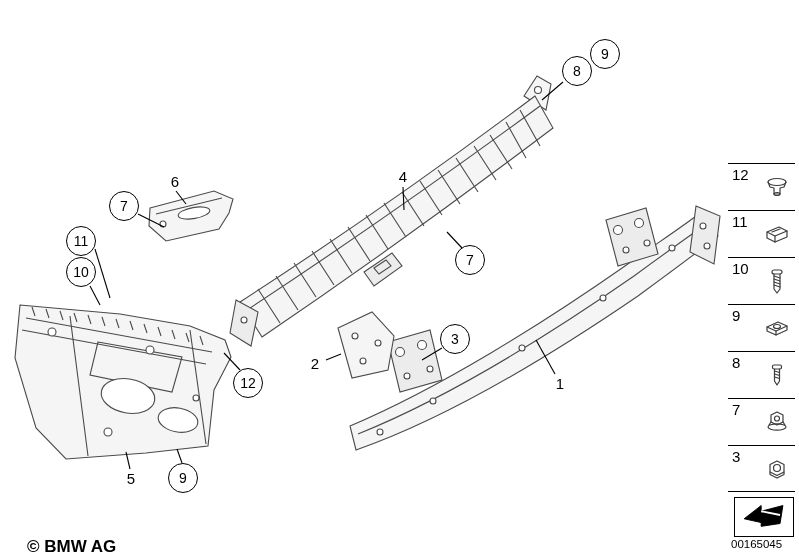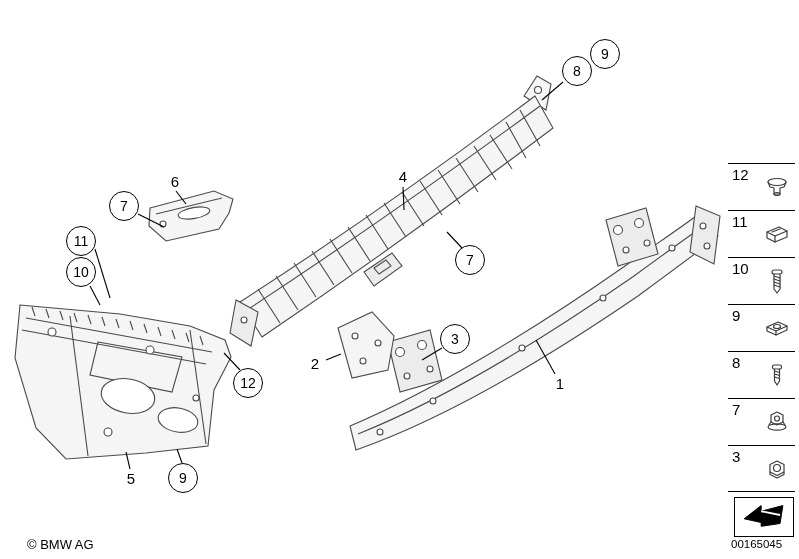--- a/index.html
+++ b/index.html
@@ -11,21 +11,21 @@
       background:#fff;display:flex;align-items:center;justify-content:center;
       font-size:14px;line-height:1;box-sizing:border-box;}
   .pl{position:absolute;width:22px;text-align:center;font-size:15px;line-height:1;}
   .legend{position:absolute;left:728px;top:163px;width:67px;}
   .cell{position:relative;height:47px;border-top:1px solid #000;box-sizing:border-box;background:#fff;}
   .cell:last-child{border-bottom:1px solid #000;}
   .cell .num{position:absolute;left:4px;top:2px;font-size:15px;}
   .cell .ico{position:absolute;right:3px;top:9px;width:30px;height:30px;}
   .arrowbox{position:absolute;left:734px;top:497px;width:60px;height:40px;border:1.5px solid #000;
       box-sizing:border-box;display:flex;align-items:center;justify-content:center;background:#fff;}
-  .copyright{position:absolute;left:27px;top:537px;font-size:13px;}
+  .copyright{position:absolute;left:27px;top:537px;font-size:17px;font-weight:bold;}
   .partnum{position:absolute;left:731px;top:538px;font-size:11.5px;text-align:right;}
   .ls{stroke:#4a4a4a;stroke-width:1.1;fill:none;}
   .lf{stroke:#4a4a4a;stroke-width:1.1;fill:#f5f5f5;}
   .lf2{stroke:#4a4a4a;stroke-width:1.1;fill:#ececec;}
   .hole{stroke:#4a4a4a;stroke-width:1.1;fill:#fff;}
   .leader{stroke:#000;stroke-width:1.1;fill:none;}
   .icn{stroke:#3d3d3d;stroke-width:1.2;fill:none;stroke-linejoin:round;stroke-linecap:round;}
 </style>
 </head>
 <body>

